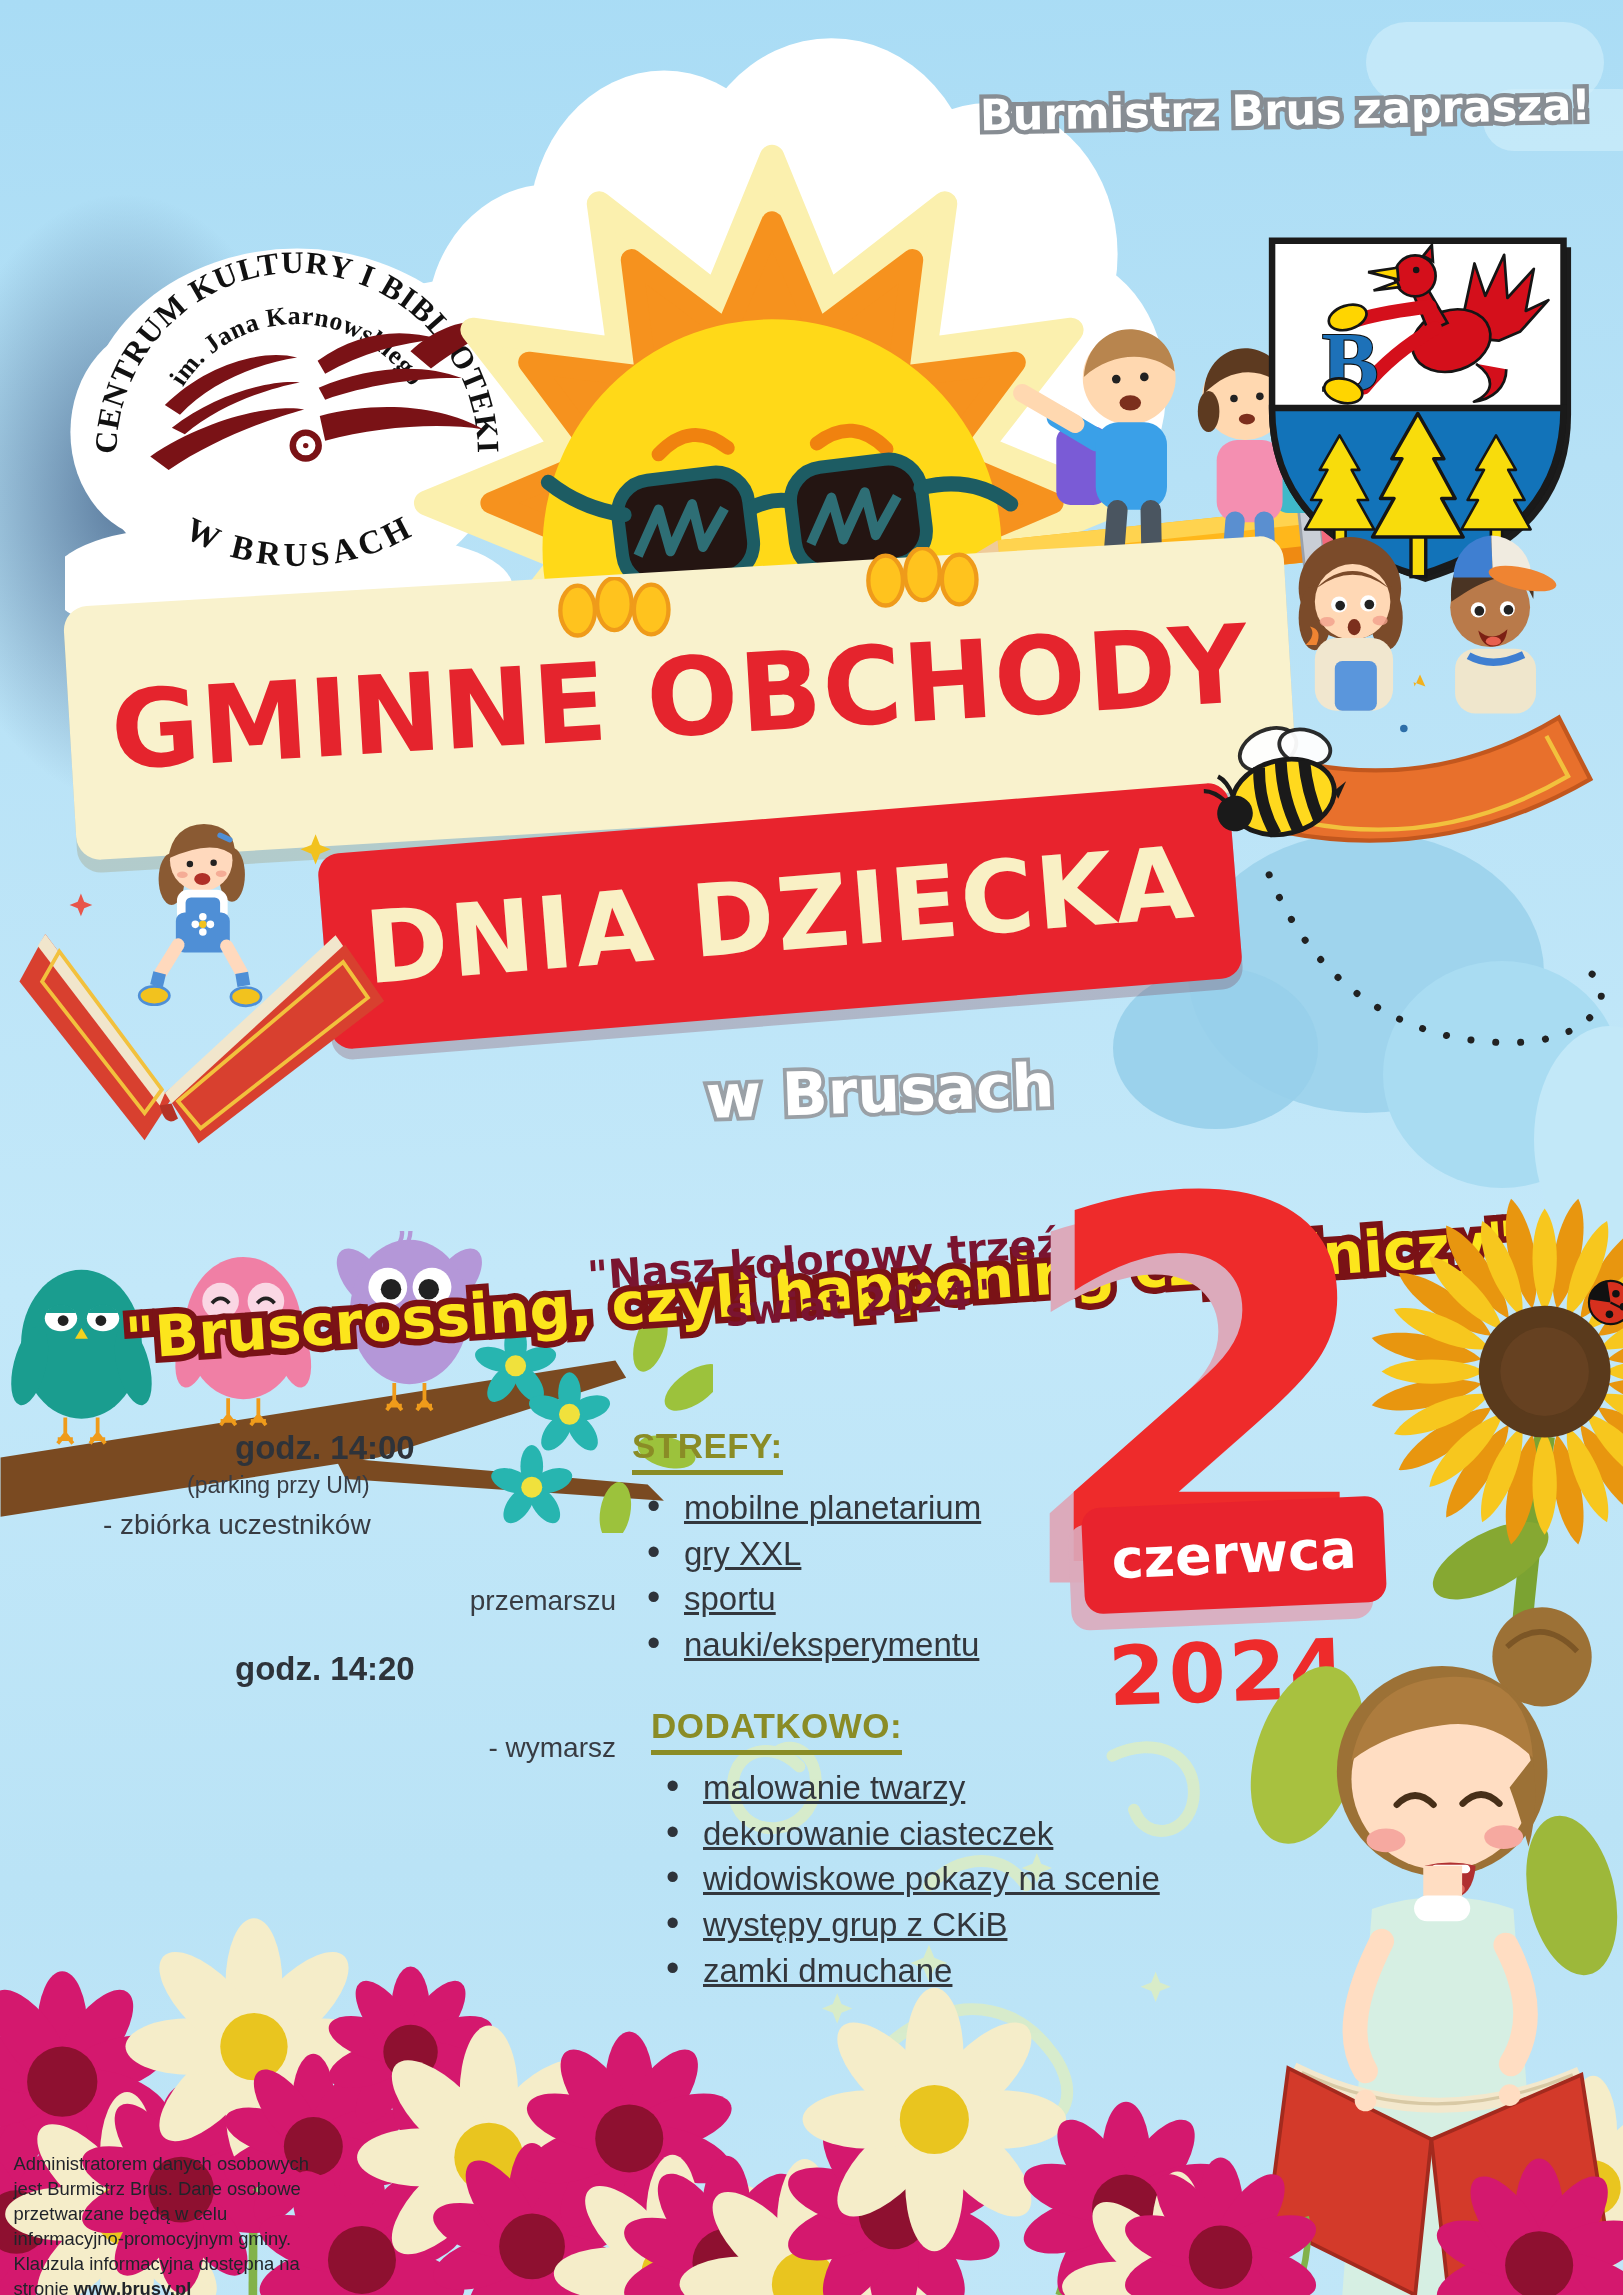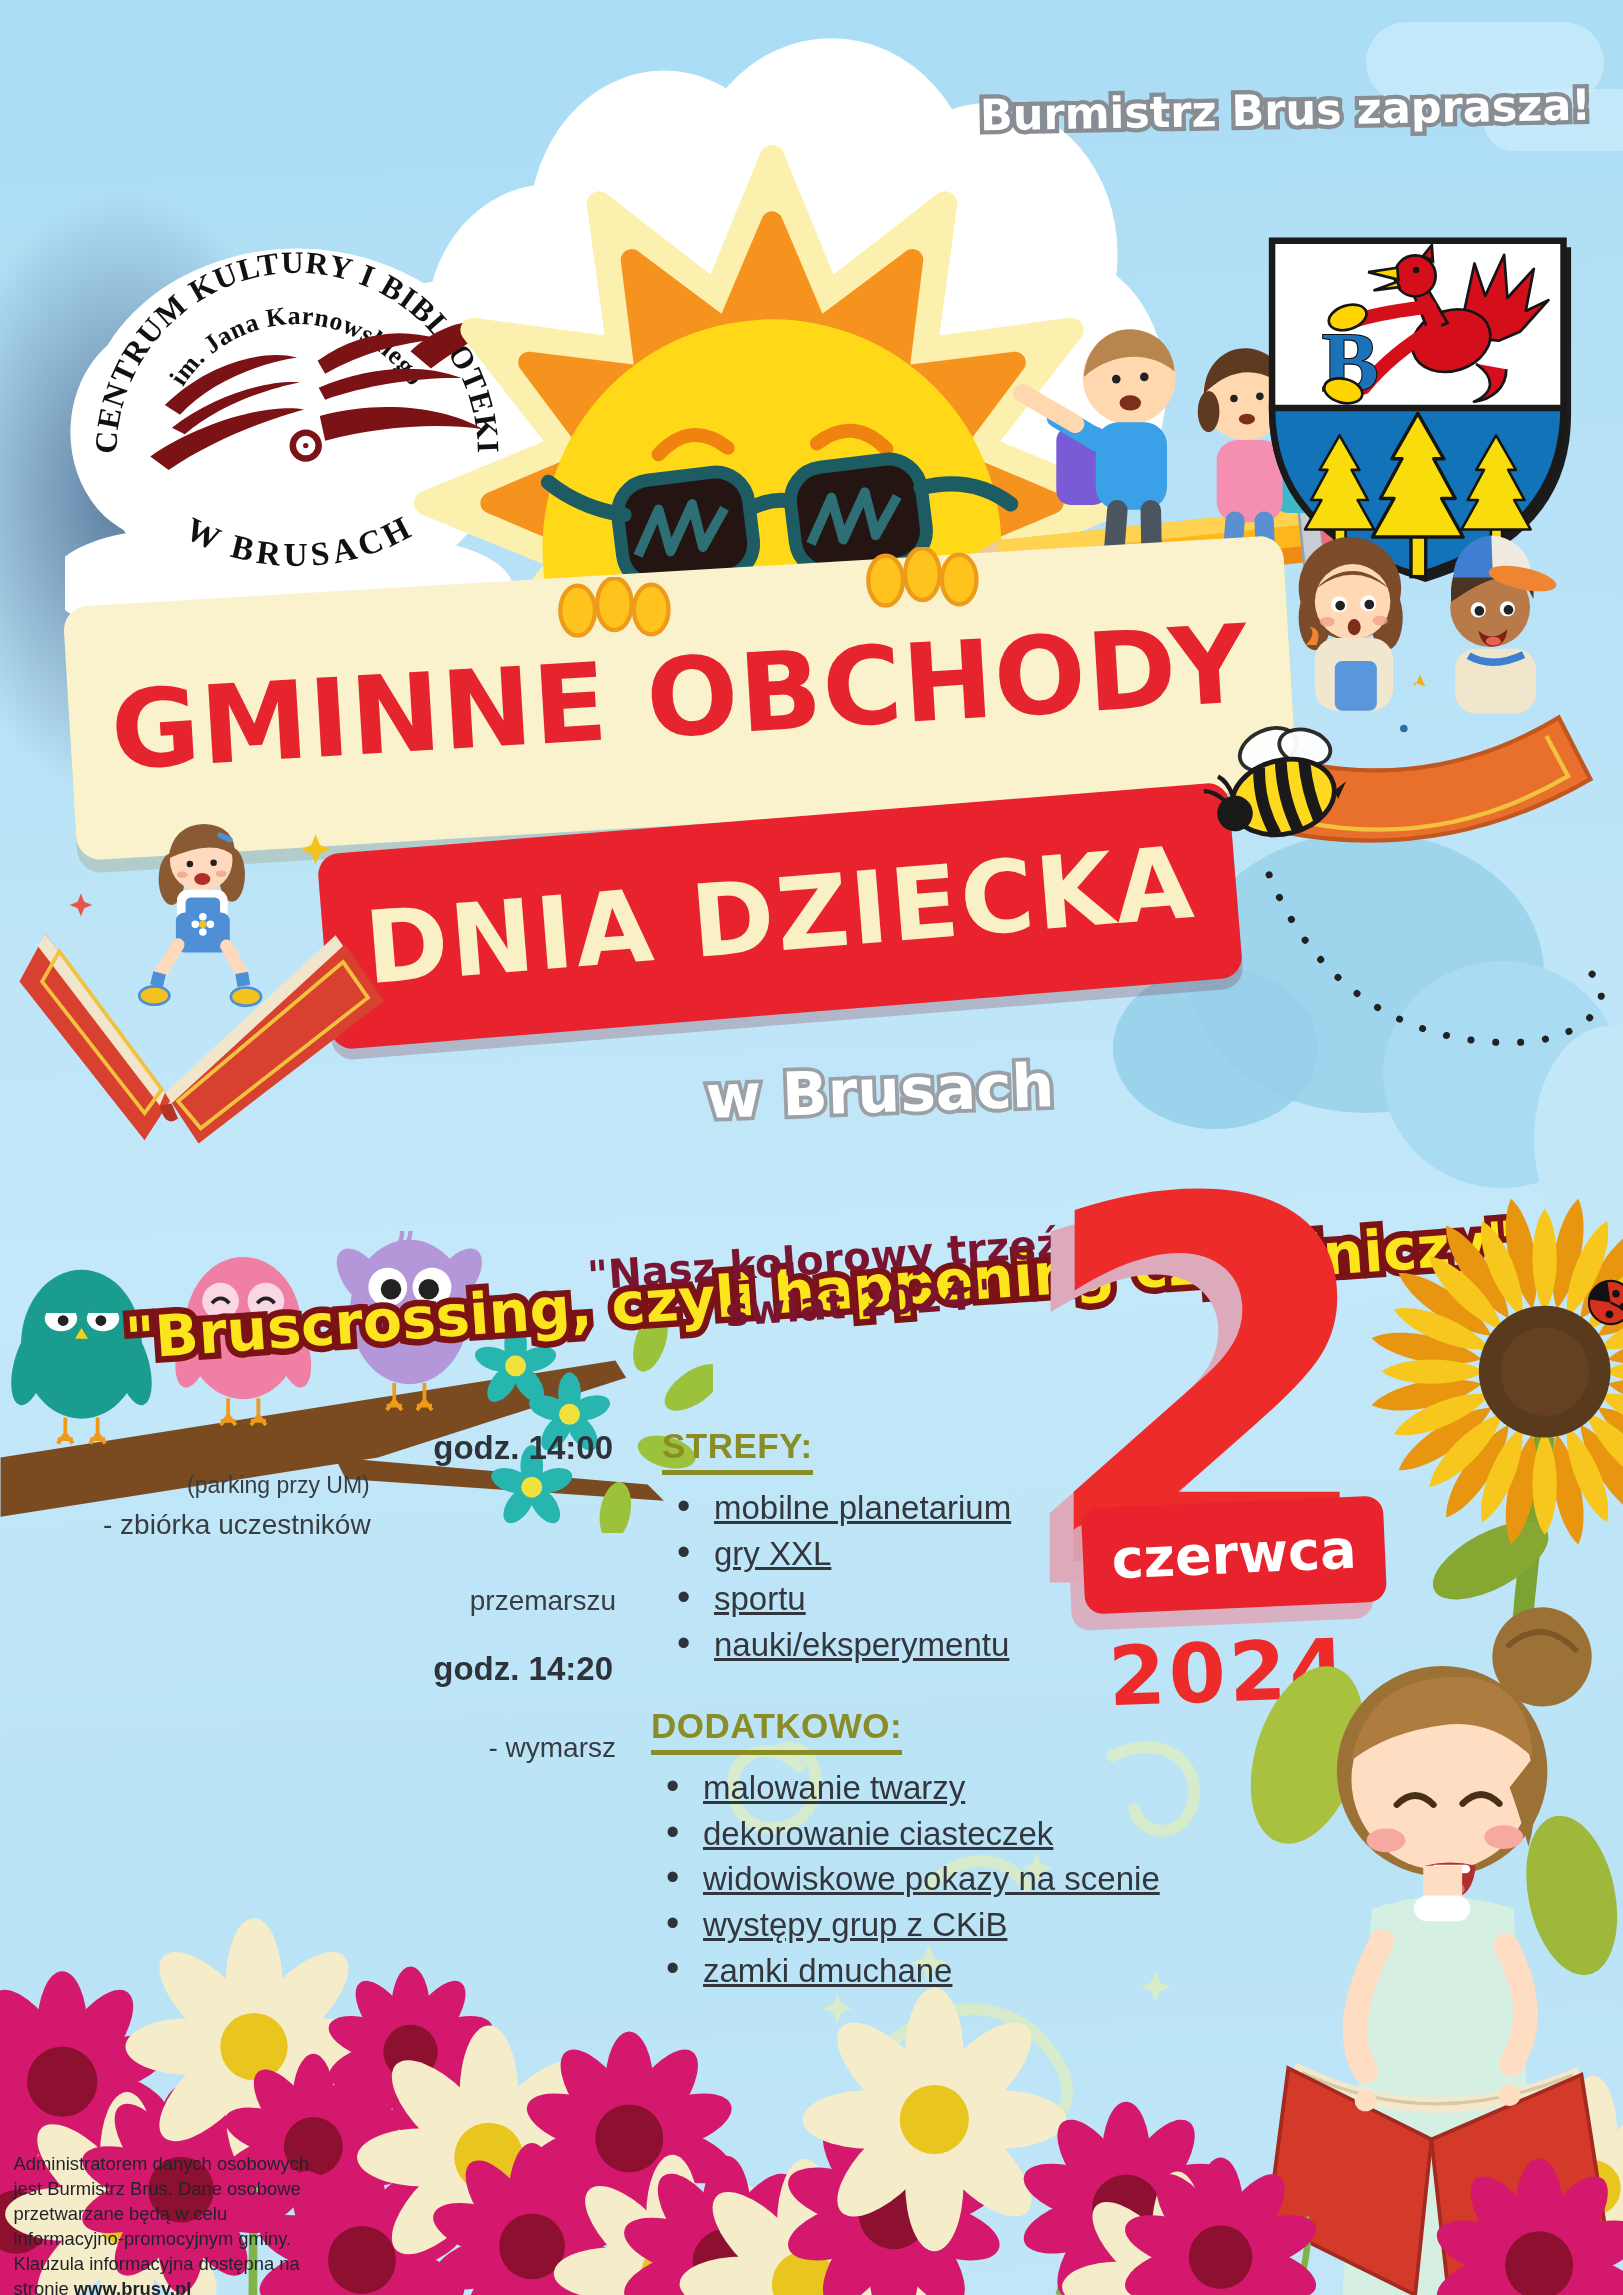--- a/index.html
+++ b/index.html
@@ -47,33 +47,33 @@
     font-size:502px;line-height:475px;color:#ee2b2b;text-shadow:-24px 21.6px 0 #dcaabb;}
   .month-chip{left:1083px;top:1502px;width:302px;height:106px;background:#e8232d;border-radius:18.4px;
     z-index:18;transform:rotate(-2.5deg);box-shadow:-14px 16px 0 rgba(220,170,187,.9);}
   .month-chip .txt{width:100%;text-align:center;line-height:106px;color:#ffffff;
     font-family:"DejaVu Sans",sans-serif;font-weight:bold;font-size:54px;}
   .year{left:1078px;top:1625px;width:302px;text-align:center;z-index:17;color:#ee2b2b;
     font-family:"DejaVu Sans",sans-serif;font-weight:bold;font-size:82px;transform:rotate(-2deg);letter-spacing:3.2px;}
   
   .schedule{left:103px;top:1429px;width:513px;z-index:21;color:#383c43;}
   .sch-group{margin-bottom:33px;}
-  .sch-time{font-size:33px;font-weight:bold;color:#2e333a;text-align:right;width:378px;margin-left:132px;}
+  .sch-time{font-size:33px;font-weight:bold;color:#2e333a;text-align:left;width:378px;margin-left:132px;}
   .sch-note{font-size:23px;width:378px;margin-left:84px;margin-top:5.4px;white-space:nowrap;}
   .sch-line{font-size:28px;margin-top:9.7px;}
   .sch-line.right{text-align:right;margin-top:44px;}
   .sch-line.big{font-size:39px;margin-top:13px;}
   
   .zone{z-index:21;}
   .zone-heading{display:inline-block;font-size:35px;font-weight:bold;color:#8a8c26;
     border-bottom:5.4px solid #8a8c26;padding-bottom:4.3px;letter-spacing:0.5px;}
   .zone ul{list-style:none;margin:14px 0 0 0;padding:0;}
   .zone li{position:relative;font-size:33px;color:#33373d;line-height:38px;margin:7.6px 0 7.6px 0;padding-left:52px;text-decoration:underline;}
   .zone li::before{content:"•";position:absolute;left:15px;top:-2.2px;font-size:38px;color:#2e333a;}
-  .strefy{left:662px;top:1426px;width:529px;}
+  .strefy{left:632px;top:1426px;width:529px;}
   .strefy li{width:311px;}
   .dodatkowo{left:651px;top:1706px;width:724px;}
   
   .legal{left:13.5px;top:2151px;width:313px;z-index:23;font-size:18.4px;line-height:25px;color:#20242a;}
   .legal b{font-weight:bold;}
   svg{display:block;}
 </style>
 </head>
 <body>
 

